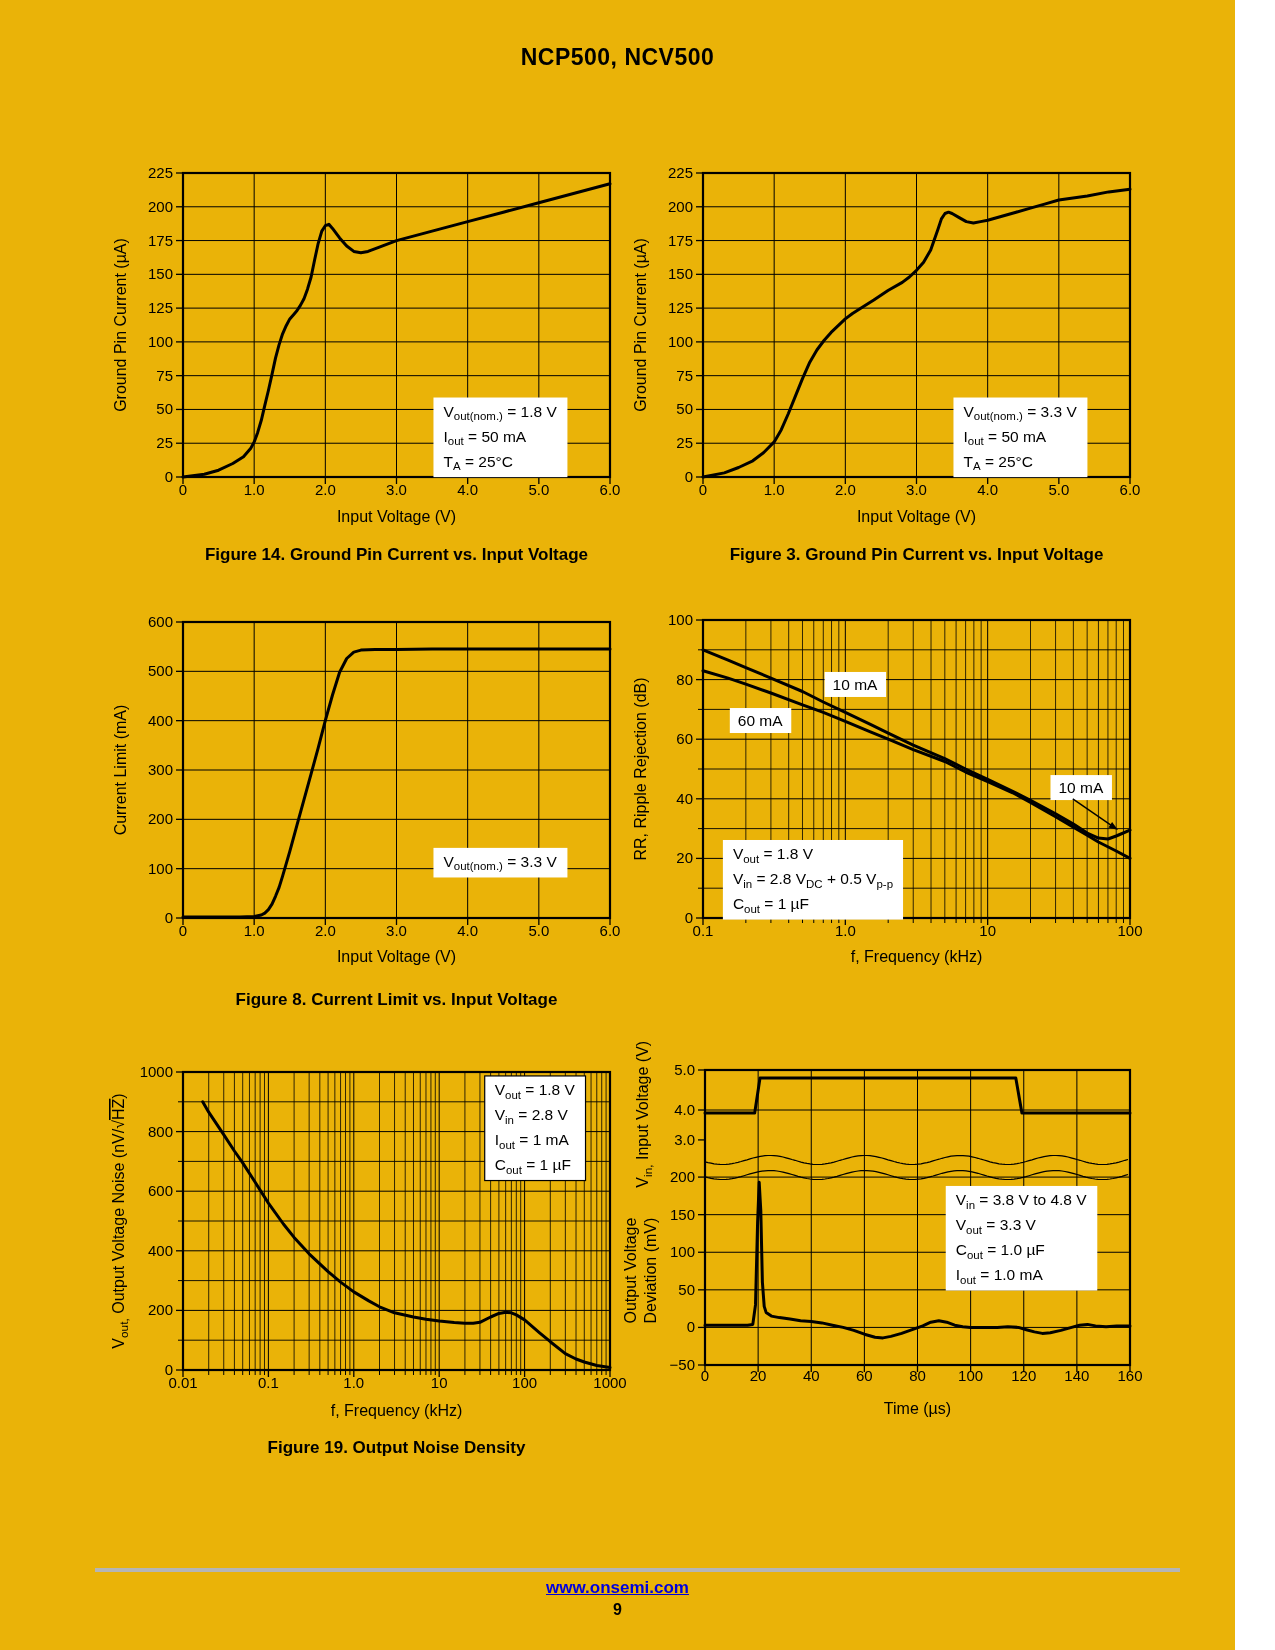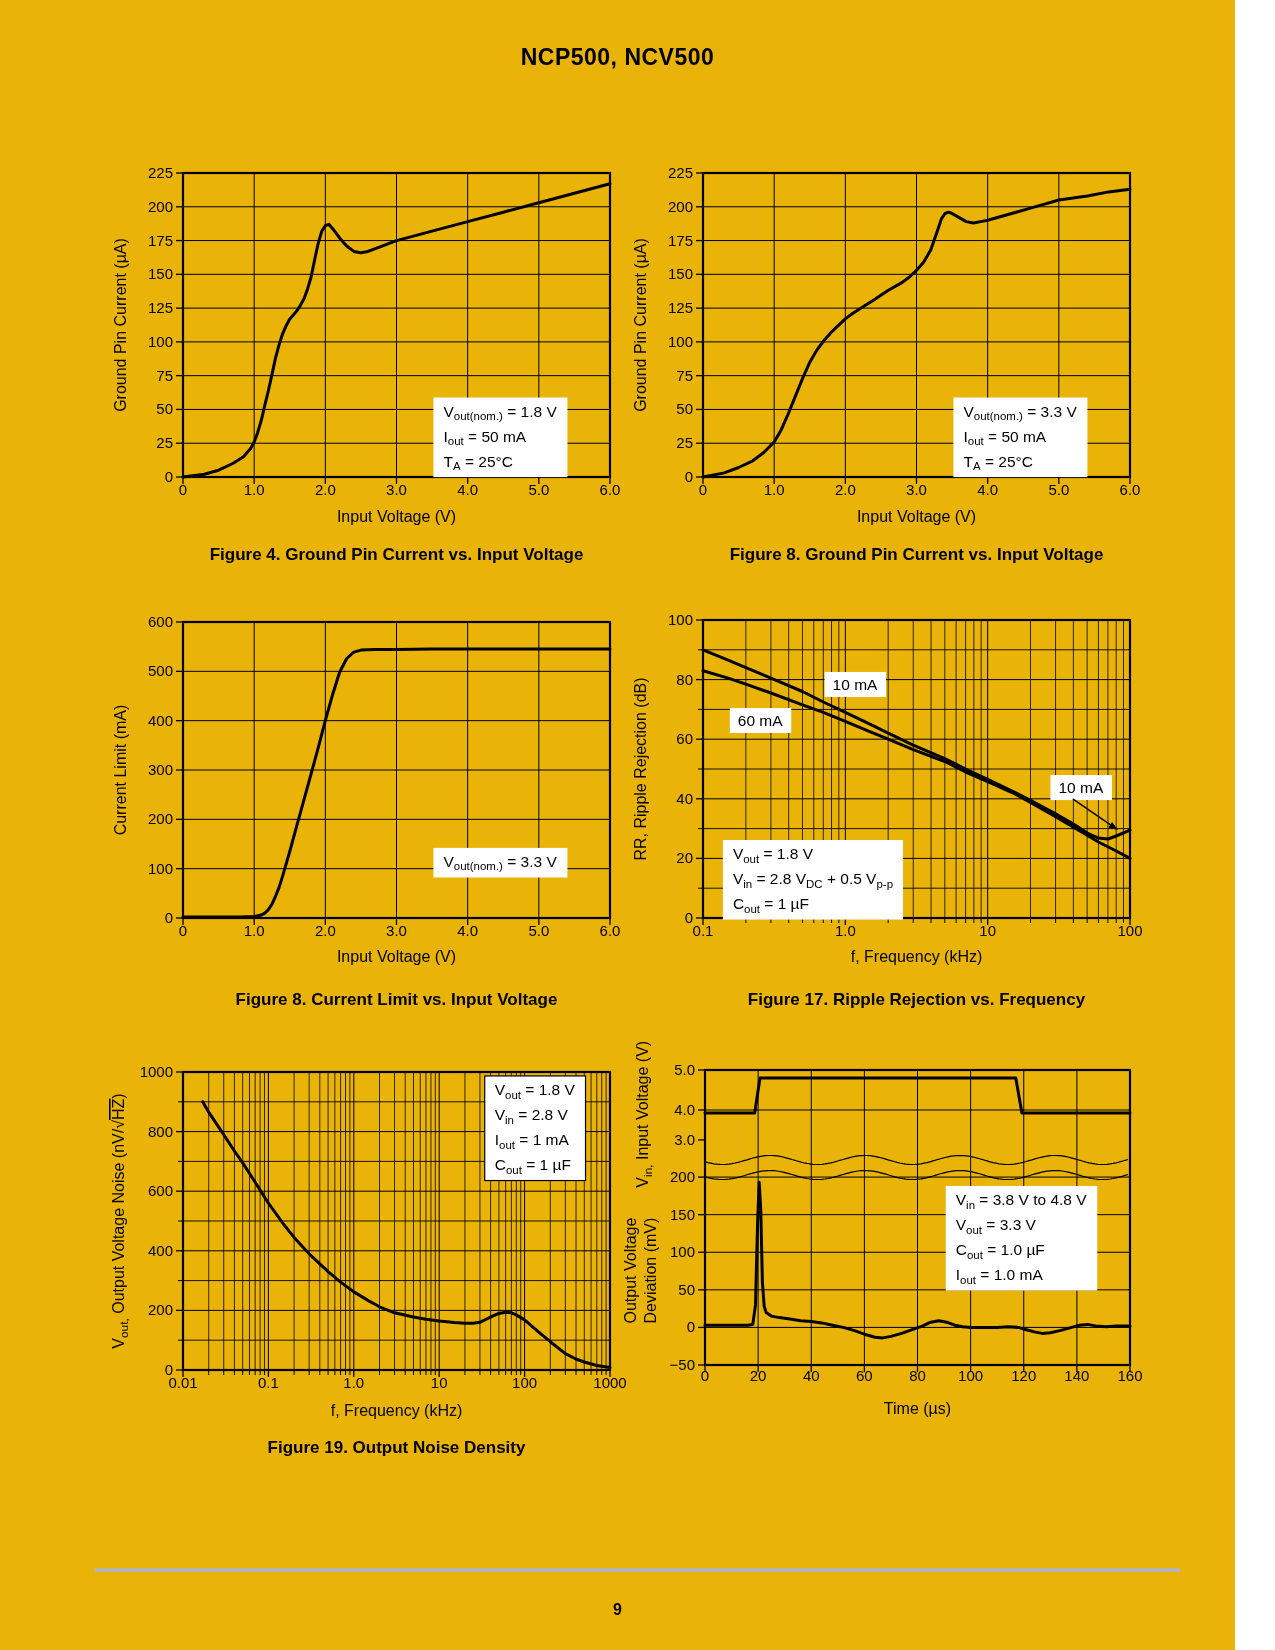--- a/index.html
+++ b/index.html
@@ -500,21 +500,23 @@
       <text x="75" y="211.251" font-size="15" text-anchor="end" fill="#000"><tspan>100</tspan></text>
       <text x="75" y="248.834" font-size="15" text-anchor="end" fill="#000"><tspan>50</tspan></text>
       <text x="75" y="286.41700000000003" font-size="15" text-anchor="end" fill="#000"><tspan>0</tspan></text>
       <text x="75" y="324" font-size="15" text-anchor="end" fill="#000"><tspan>−50</tspan></text>
       <text x="297.5" y="368" font-size="16" text-anchor="middle" fill="#000"><tspan>Time (µs)</tspan></text>
       <text x="28" y="68.25" font-size="16" text-anchor="middle" fill="#000" transform="rotate(-90 28 68.25)"><tspan>V</tspan><tspan font-size="74%" dy="3.6">in,</tspan><tspan dy="-3.6"> Input Voltage (V)</tspan></text>
       <text x="16" y="224.60000000000002" font-size="16" text-anchor="middle" fill="#000" transform="rotate(-90 16 224.60000000000002)"><tspan>Output Voltage</tspan></text>
       <text x="36" y="224.60000000000002" font-size="16" text-anchor="middle" fill="#000" transform="rotate(-90 36 224.60000000000002)"><tspan>Deviation (mV)</tspan></text>
     </svg>
 
-  <div class="caption" id="cap0">Figure 4. Ground Pin Current vs. Input Voltage</div>
-  <div class="caption" id="cap1">Figure 8. Ground Pin Current vs. Input Voltage</div>
+  <div class="caption" id="cap0">Figure 14. Ground Pin Current vs. Input Voltage</div>
+  <div class="caption" id="cap1">Figure 3. Ground Pin Current vs. Input Voltage</div>
   <div class="caption" id="cap2">Figure 8. Current Limit vs. Input Voltage</div>
-  <div class="caption" id="cap3">Figure 17. Ripple Rejection vs. Frequency</div>
   <div class="caption" id="cap4">Figure 19. Output Noise Density</div>
 
   <div class="footer-rule"></div>
+  <div class="footer-link-wrap">
+    <a href="#">www.onsemi.com</a>
+  </div>
   <div class="page-number">9</div>
 </div>
 
 </body></html>

